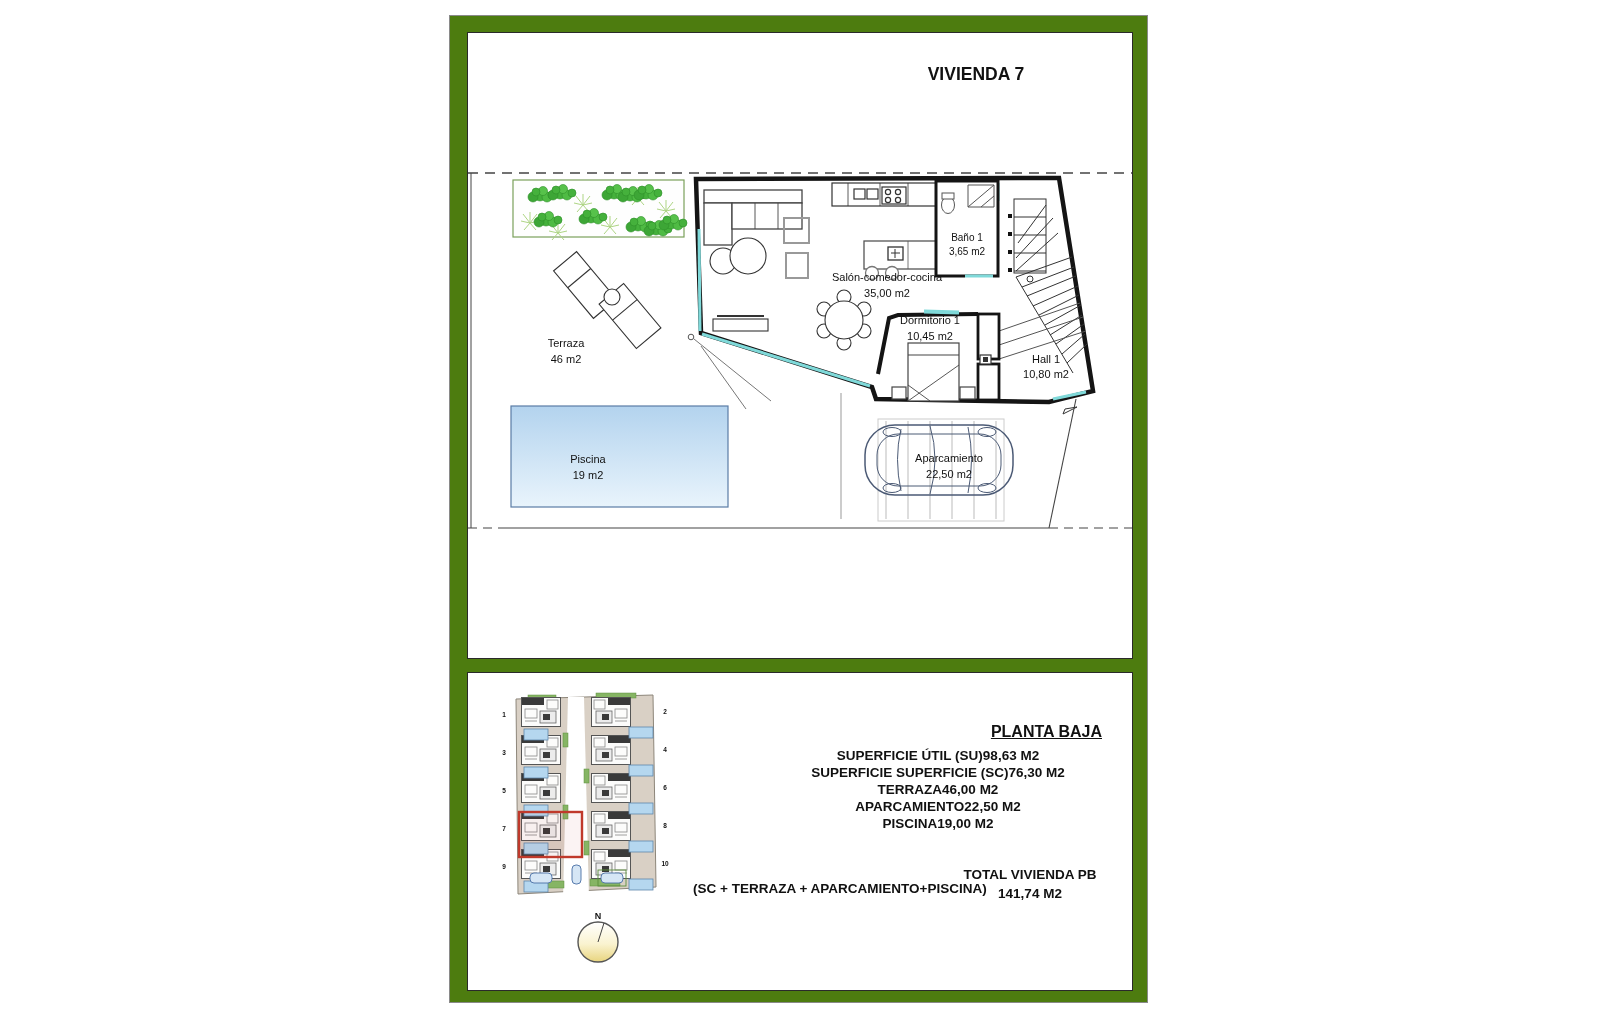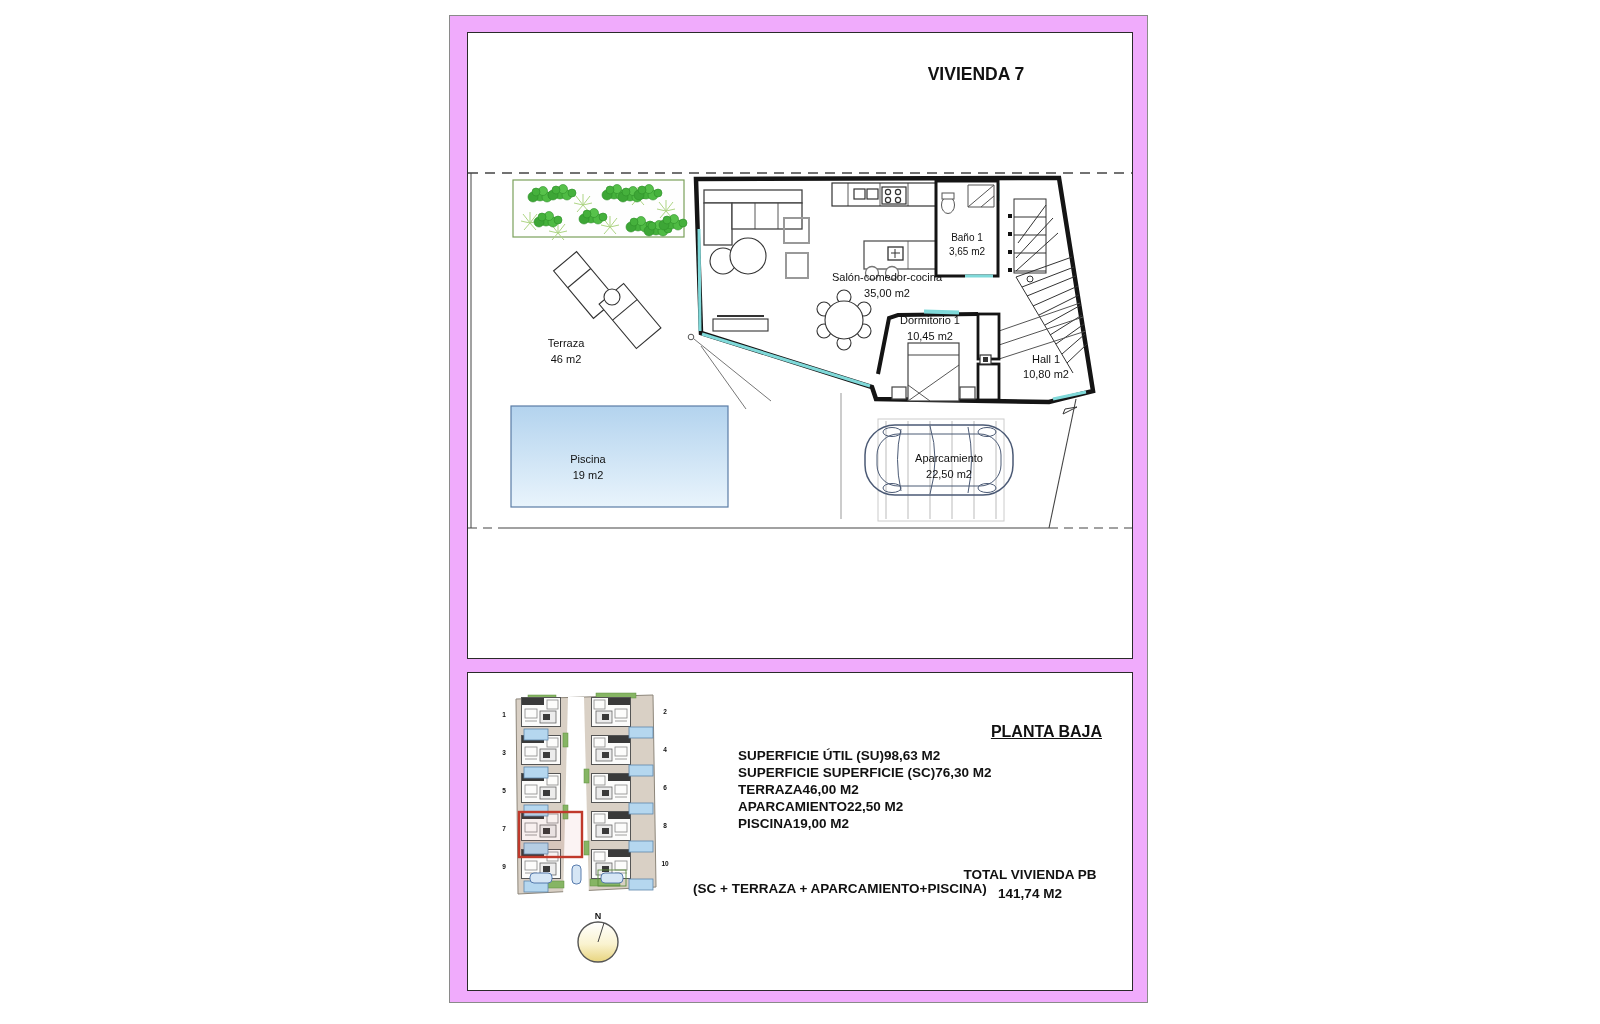--- a/index.html
+++ b/index.html
@@ -1,28 +1,28 @@
 <!DOCTYPE html>
 <html><head>
 <meta charset="utf-8">
 <style>
   html,body{margin:0;padding:0;background:#ffffff;}
   body{width:1600px;height:1024px;position:relative;font-family:"Liberation Sans",sans-serif;color:#111;}
-  .sheet{position:absolute;left:449px;top:15px;width:697px;height:986px;background:#f0abfc;border:1px solid #8a8a8a;}
+  .sheet{position:absolute;left:449px;top:15px;width:697px;height:986px;background:#4d7c0f;border:1px solid #8a8a8a;}
   .panel{position:absolute;left:17px;width:664px;background:#fff;border:1px solid #2a2a2a;}
   .panel1{top:16px;height:625px;}
   .panel2{top:656px;height:317px;}
   svg text{font-family:"Liberation Sans",sans-serif;fill:#111;}
   .roomlabel{font-size:11px;}
   .smalllabel{font-size:10px;}
   .title-t{font-size:17.5px;font-weight:bold;}
   .sumwrap{position:absolute;inset:0;font-weight:bold;}
   .heading{position:absolute;right:30px;top:50px;font-size:16px;text-decoration:underline;}
   .rows{position:absolute;left:270px;right:30px;top:74px;font-size:13.5px;}
-  .row{display:flex;justify-content:flex-start;height:17px;line-height:17px;}
+  .row{display:flex;justify-content:center;height:17px;line-height:17px;margin-left:36px;}
   .formula{position:absolute;left:225px;top:208px;font-size:13.5px;}
   .totals{position:absolute;right:22px;top:192px;width:160px;text-align:center;font-size:13.5px;line-height:19px;}
 </style>
 </head>
 <body>
 
 <div class="sheet">
 
   <div class="panel panel1">
     <svg width="664" height="625" viewBox="0 0 664 625">

